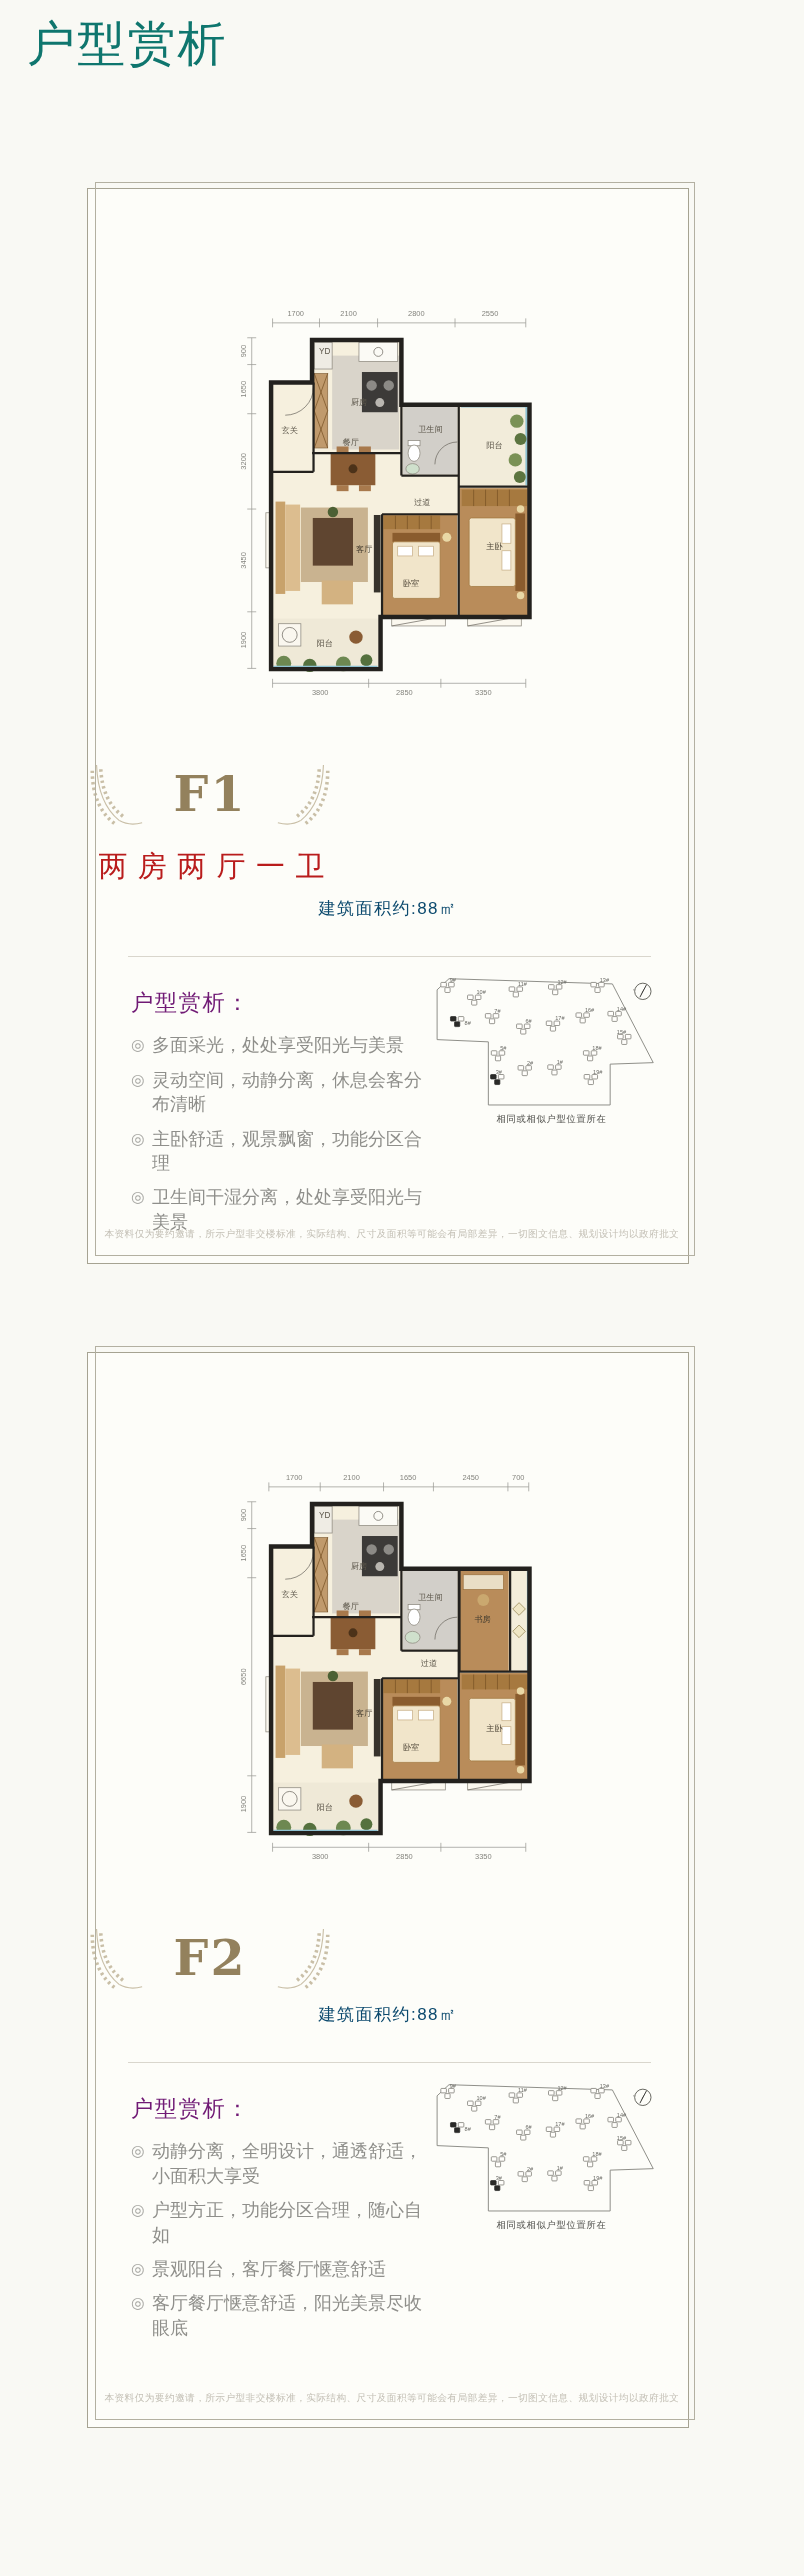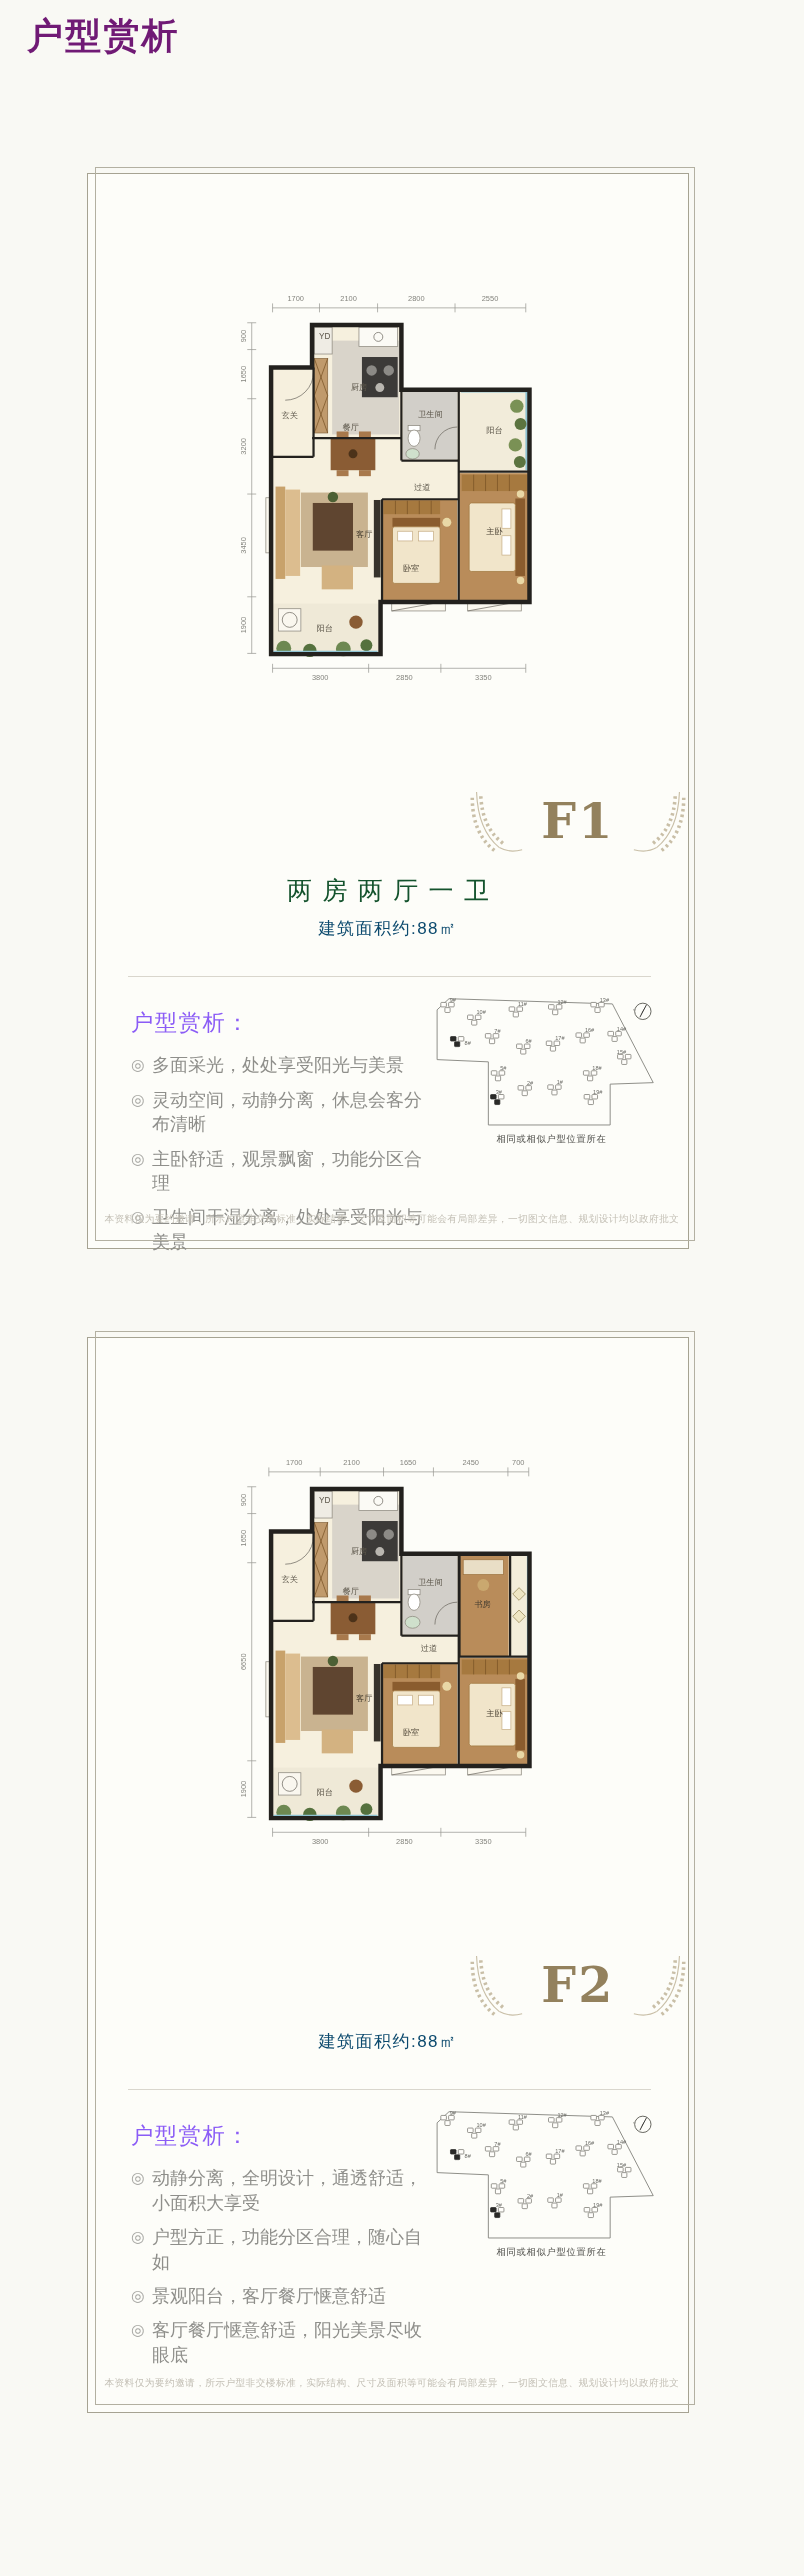--- a/index.html
+++ b/index.html
@@ -1,45 +1,45 @@
 <!DOCTYPE html>
 <html style="font-size:12px"><head>
 <meta charset="utf-8">
 <style>
   * { box-sizing: border-box; margin: 0; padding: 0; }
   html,body { width:804px; background:#f9f9f4; font-family:"Liberation Sans","DejaVu Sans",sans-serif; }
   body { height:2576px; position:relative; }
 
-  .page-title { font-size:36px; font-weight:700; color:#701a75; letter-spacing:2.2px; margin:12px 0 0 27px; }
+  .page-title { font-size:48px; font-weight:400; color:#0f766e; letter-spacing:2.2px; margin:12px 0 0 27px; }
 
   .card { width:602px; height:1076px; margin-left:87px; position:relative;
           background:#fdfdf9; border:1.5px solid #a6a392; }
   .card-1 { margin-top:112px; }
   .card-2 { margin-top:88px; }
   .card::after { content:""; position:absolute; top:-7.4px; left:6.7px; right:-7.4px; bottom:6.7px;
                  border:1.5px solid #b3b0a1; pointer-events:none; }
 
   .plan { display:block; margin:104px auto 0; width:350px; height:406px; }
 
-  .unit-row { display:flex; align-items:center; justify-content:flex-end; margin-top:101px; gap:12px; }
+  .unit-row { display:flex; align-items:center; justify-content:flex-start; margin-top:59px; gap:24px; }
   .unit-label { font-family:"DejaVu Serif","Liberation Serif",serif; font-size:49px; font-weight:600;
                 color:#93815d; letter-spacing:2.2px; padding:0 4.5px; }
   .laurel { width:57px; height:71px; overflow:visible; }
   .flip { transform:scaleX(-1); }
   .lstem { fill:none; stroke:#c9bfa7; stroke-width:1.6; }
   .lgrain { fill:none; stroke:#c9bfa7; stroke-width:5; stroke-dasharray:3.5 4.5; }
 
-  .layout-name { text-align:center; font-size:25px; color:#14532d; letter-spacing:10.4px; text-indent:10.4px; margin-top:18px; }
+  .layout-name { font-size:29px; color:#b91c1c; letter-spacing:10.4px; text-indent:10.4px; margin-top:18px; }
   .area { text-align:center; font-size:17px; color:#0c4a6e; letter-spacing:1.5px; margin-top:10.4px; }
 
   .divider { border-top:1.5px solid #d9d6cd; margin:36px 37px 0 40px; }
 
   .bottom { display:flex; margin:0 22.3px 0 43px; }
   .analysis { width:328px; margin-top:31px; }
-  .analysis-heading { font-size:22.3px; color:#8b5cf6; font-weight:normal; letter-spacing:1.5px; margin-bottom:15px; }
+  .analysis-heading { font-size:22.3px; color:#701a75; font-weight:normal; letter-spacing:1.5px; margin-bottom:15px; }
   .bullet { display:flex; font-size:18px; color:#8f8f8b; margin-top:9.7px; line-height:24.6px; }
   .bullet .ring { color:#a9a9a5; font-size:15.6px; margin-right:7.4px; }
 
   .siteplan-col { margin-left:auto; margin-top:18px; width:237px; }
   .sp { width:232px; height:153px; overflow:visible; }
   .spb { fill:none; stroke:#8b8b85; stroke-width:1.3; }
   .bldg { fill:#fffefb; stroke:#77756e; stroke-width:1; }
   .bldg-dark { fill:#2a2a28; stroke:#2a2a28; }
   .blabel { font-size:7.5px; fill:#6b6b66; }
   .spcap { font-size:12.5px; fill:#4d4d49; letter-spacing:1px; }

